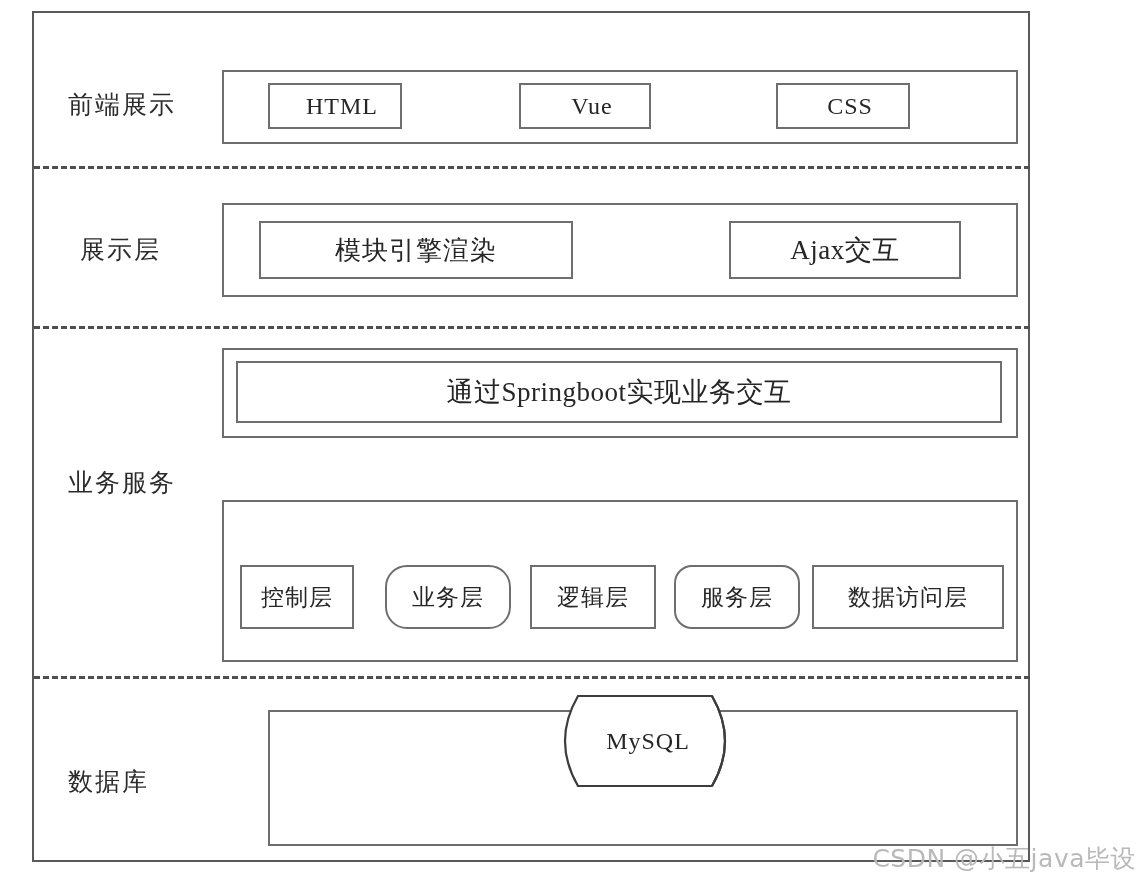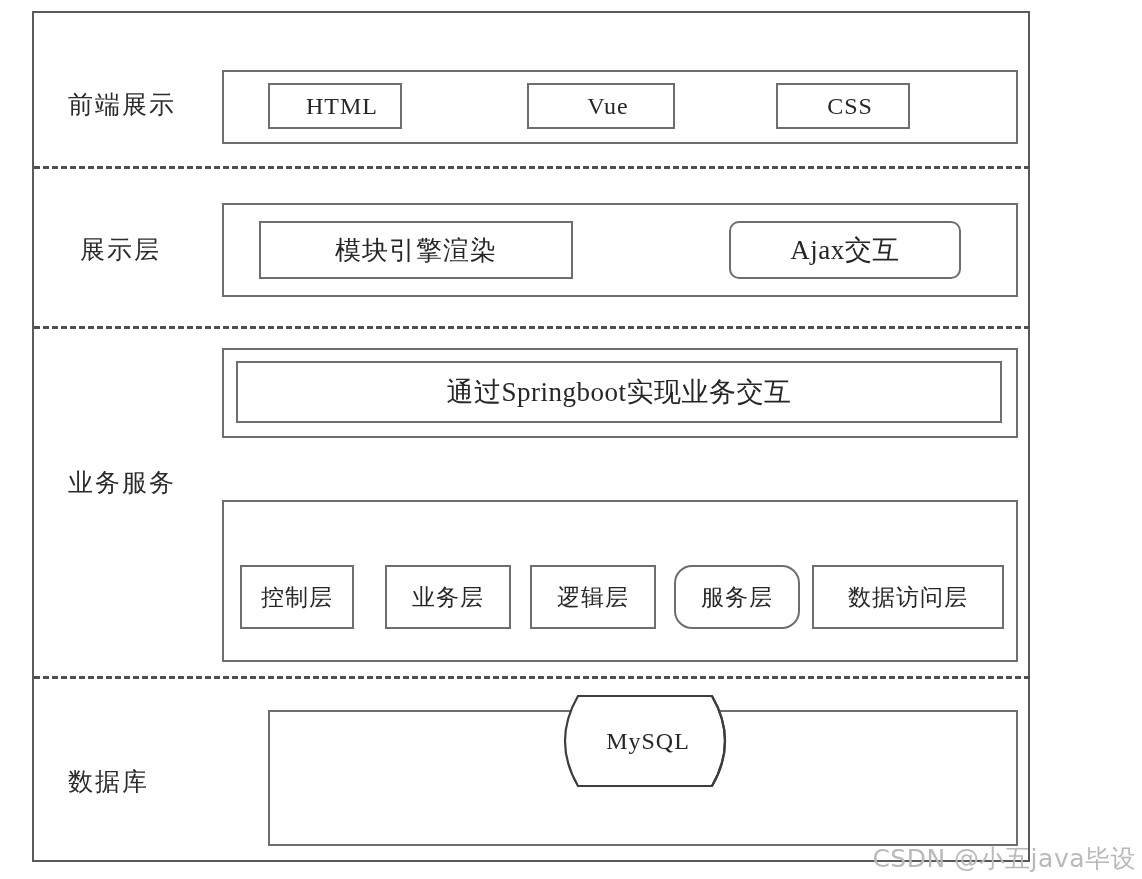--- a/index.html
+++ b/index.html
@@ -97,35 +97,35 @@
   }
   .node.mixed {
     font-family: "Liberation Serif", "DejaVu Serif", serif;
     font-size: 27px;
     letter-spacing: 0.5px;
   }
 
   
   .grp-frontend { left: 222px; top: 70px; width: 796px; height: 74px; }
   .n-html { left: 268px; top: 83px;  width: 134px; height: 46px; }
-  .n-vue  { left: 519px; top: 83px;  width: 148px; height: 46px; margin-left: 8px; }
+  .n-vue  { left: 519px; top: 83px;  width: 132px; height: 46px; }
   .n-css  { left: 776px; top: 83px;  width: 134px; height: 46px; }
 
   
   .grp-display { left: 222px; top: 203px; width: 796px; height: 94px; }
   .n-engine { left: 259px; top: 221px; width: 314px; height: 58px; }
-  .n-ajax   { left: 729px; top: 221px; width: 232px; height: 58px; border-radius: 10px; }
+  .n-ajax   { left: 729px; top: 221px; width: 232px; height: 58px; }
 
   
   .grp-springboot { left: 222px; top: 348px; width: 796px; height: 90px; }
   .n-springboot { left: 236px; top: 361px; width: 766px; height: 62px; }
 
   .grp-layers { left: 222px; top: 500px; width: 796px; height: 162px; }
   .n-ctrl    { left: 240px; top: 565px; width: 114px; height: 64px; }
-  .n-biz     { left: 385px; top: 565px; width: 126px; height: 64px; }
+  .n-biz     { left: 385px; top: 565px; width: 126px; height: 64px; border-radius: 22px; }
   .n-logic   { left: 530px; top: 565px; width: 126px; height: 64px; }
   .n-service { left: 674px; top: 565px; width: 126px; height: 64px; border-radius: 18px; }
   .n-dao     { left: 812px; top: 565px; width: 192px; height: 64px; }
 
   
   .grp-database { left: 268px; top: 710px; width: 750px; height: 136px; }
 
   .cylinder {
     position: absolute;
     left: 560px;

